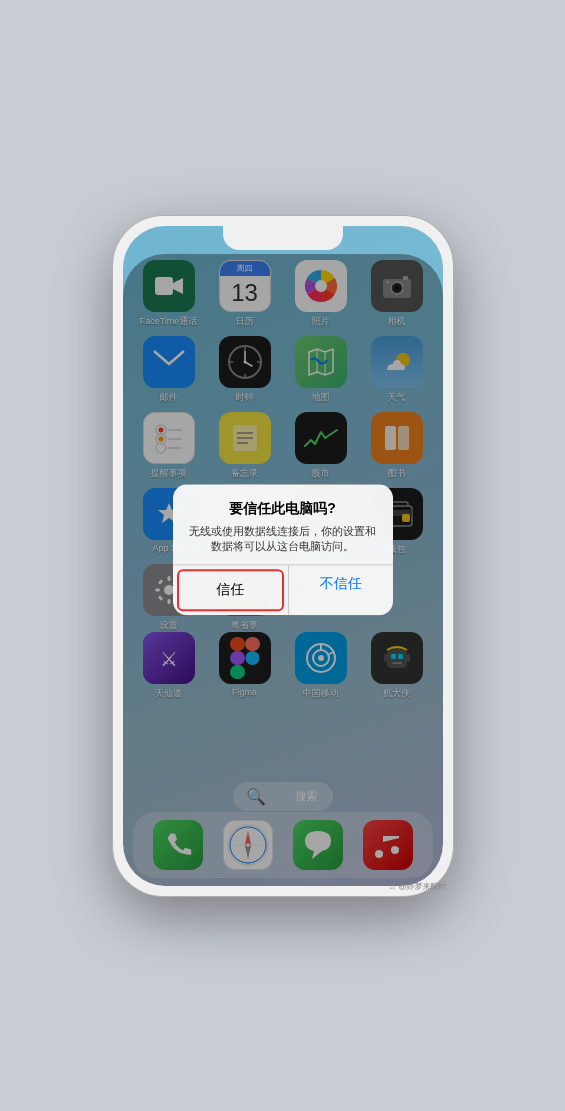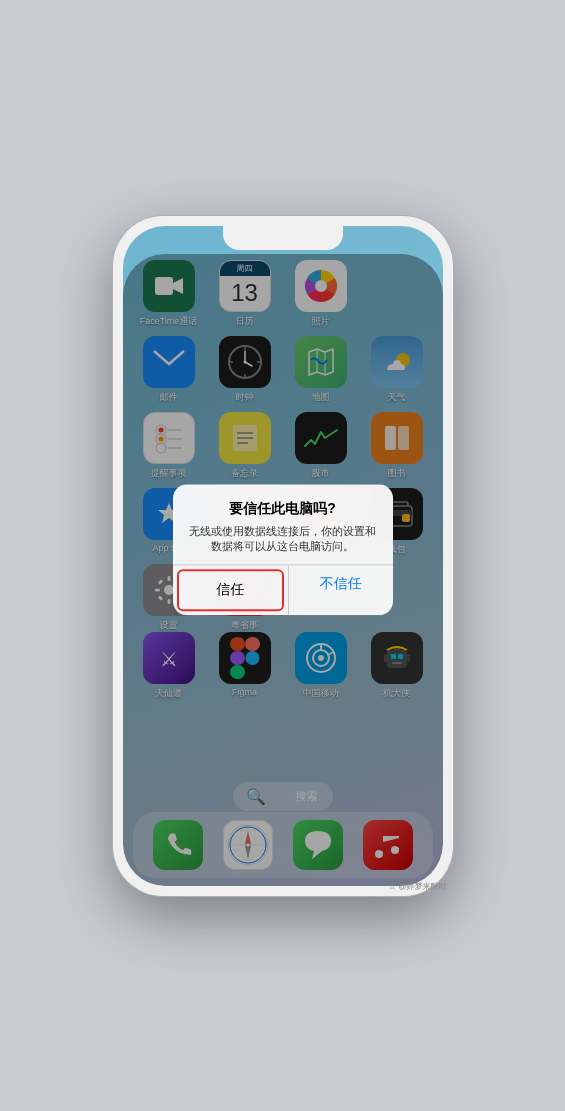--- a/index.html
+++ b/index.html
@@ -274,21 +274,21 @@
             <svg width="30" height="22" viewBox="0 0 30 22">
                 <rect x="1" y="2" width="18" height="18" rx="3" fill="white"></rect>
                 <polygon points="19,8 29,3 29,19 19,14" fill="white"></polygon>
               </svg>
           </div>
           <span class="app-label">FaceTime通话</span>
         </div>
 
         <div class="app-item">
           <div class="app-icon icon-calendar" style="flex-direction:column;gap:0;padding:0;border-radius:12px;overflow:hidden;">
-            <div class="cal-header" style="background:#0c4a6e;width:100%;text-align:center;font-size:8px;color:white;padding:2px 0;width:52px;">
+            <div class="cal-header" style="background:#3b82f6;width:100%;text-align:center;font-size:8px;color:white;padding:2px 0;width:52px;">
               <span>周四</span>
             </div>
             <div style="flex:1;display:flex;align-items:center;justify-content:center;width:52px;">
               <span style="font-size:24px;font-weight:200;color:#333;">13</span>
             </div>
           </div>
           <span class="app-label">日历</span>
         </div>
 
         <div class="app-item">
@@ -300,20 +300,33 @@
               <path d="M20,20 L33.86,28 A16,16 0 0,1 20,36 Z" fill="#ff3b30"></path>
               <path d="M20,20 L20,36 A16,16 0 0,1 6.14,28 Z" fill="#ff2d55"></path>
               <path d="M20,20 L6.14,28 A16,16 0 0,1 6.14,12 Z" fill="#af52de"></path>
               <path d="M20,20 L6.14,12 A16,16 0 0,1 20,4 Z" fill="#32ade6"></path>
               <circle cx="20" cy="20" r="6" fill="white"></circle>
             </svg>
           </div>
           <span class="app-label">照片</span>
         </div>
 
+        <div class="app-item">
+          <div class="app-icon" style="background:#555;border-radius:12px;">
+            <svg width="32" height="28" viewBox="0 0 32 28">
+              <rect x="2" y="7" width="28" height="19" rx="3" fill="#888"></rect>
+              <circle cx="16" cy="16" r="6" fill="#333" stroke="#aaa" stroke-width="1.5"></circle>
+              <circle cx="16" cy="16" r="4" fill="#222"></circle>
+              <circle cx="16" cy="16" r="2" fill="#111"></circle>
+              <rect x="22" y="4" width="5" height="4" rx="1" fill="#aaa"></rect>
+              <circle cx="7" cy="10" r="1.5" fill="#aaa"></circle>
+            </svg>
+          </div>
+          <span class="app-label">相机</span>
+        </div>
       </div>
 
       <div class="app-grid" style="padding-top:0;">
 
         <div class="app-item">
           <div class="app-icon icon-mail">
             <svg width="34" height="26" viewBox="0 0 34 26">
               <rect x="1" y="1" width="32" height="24" rx="4" fill="#1a8cff"></rect>
               <polyline points="2,2 17,15 32,2" stroke="white" stroke-width="2.5" fill="none"></polyline>
             </svg>

